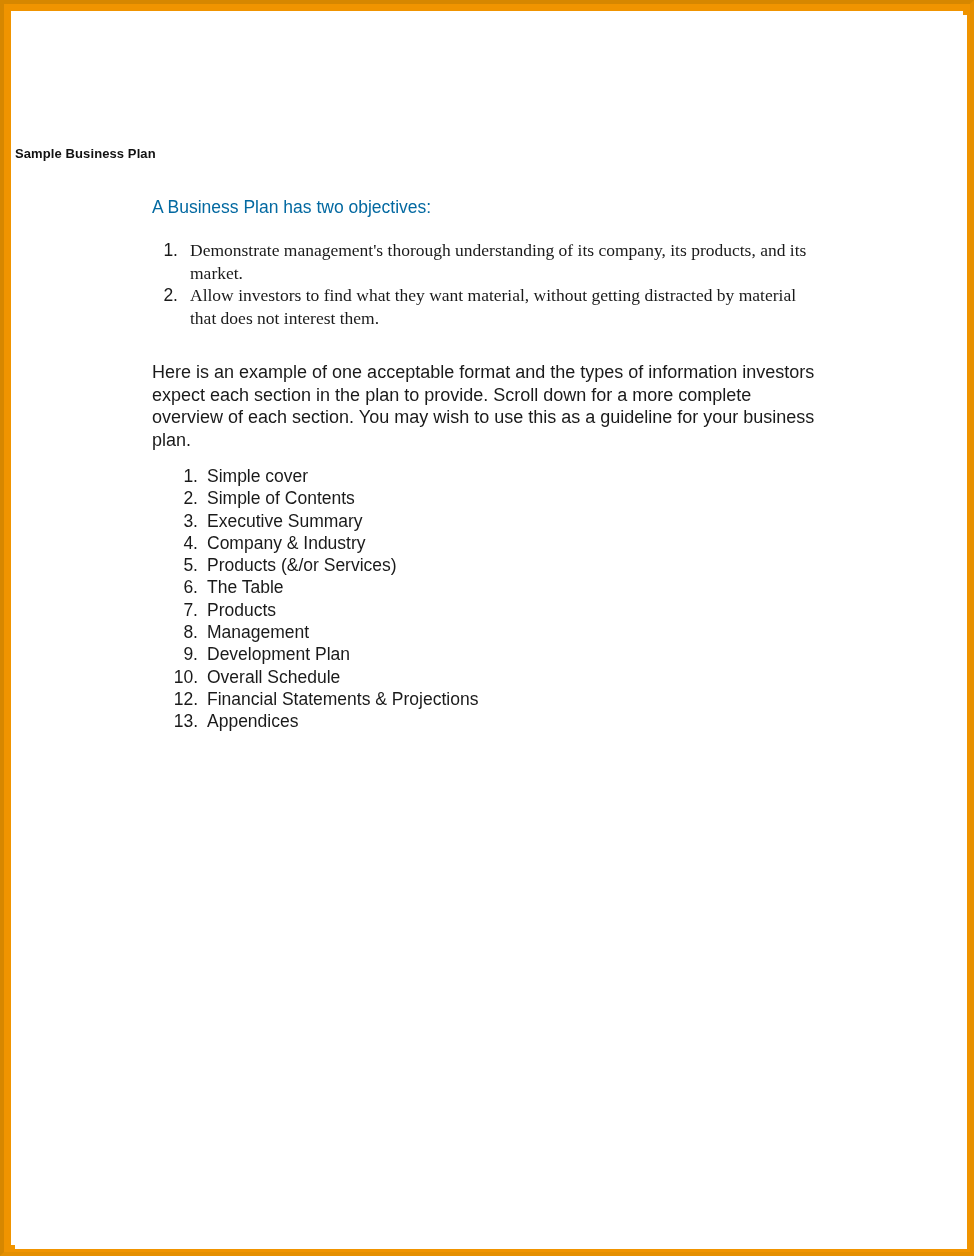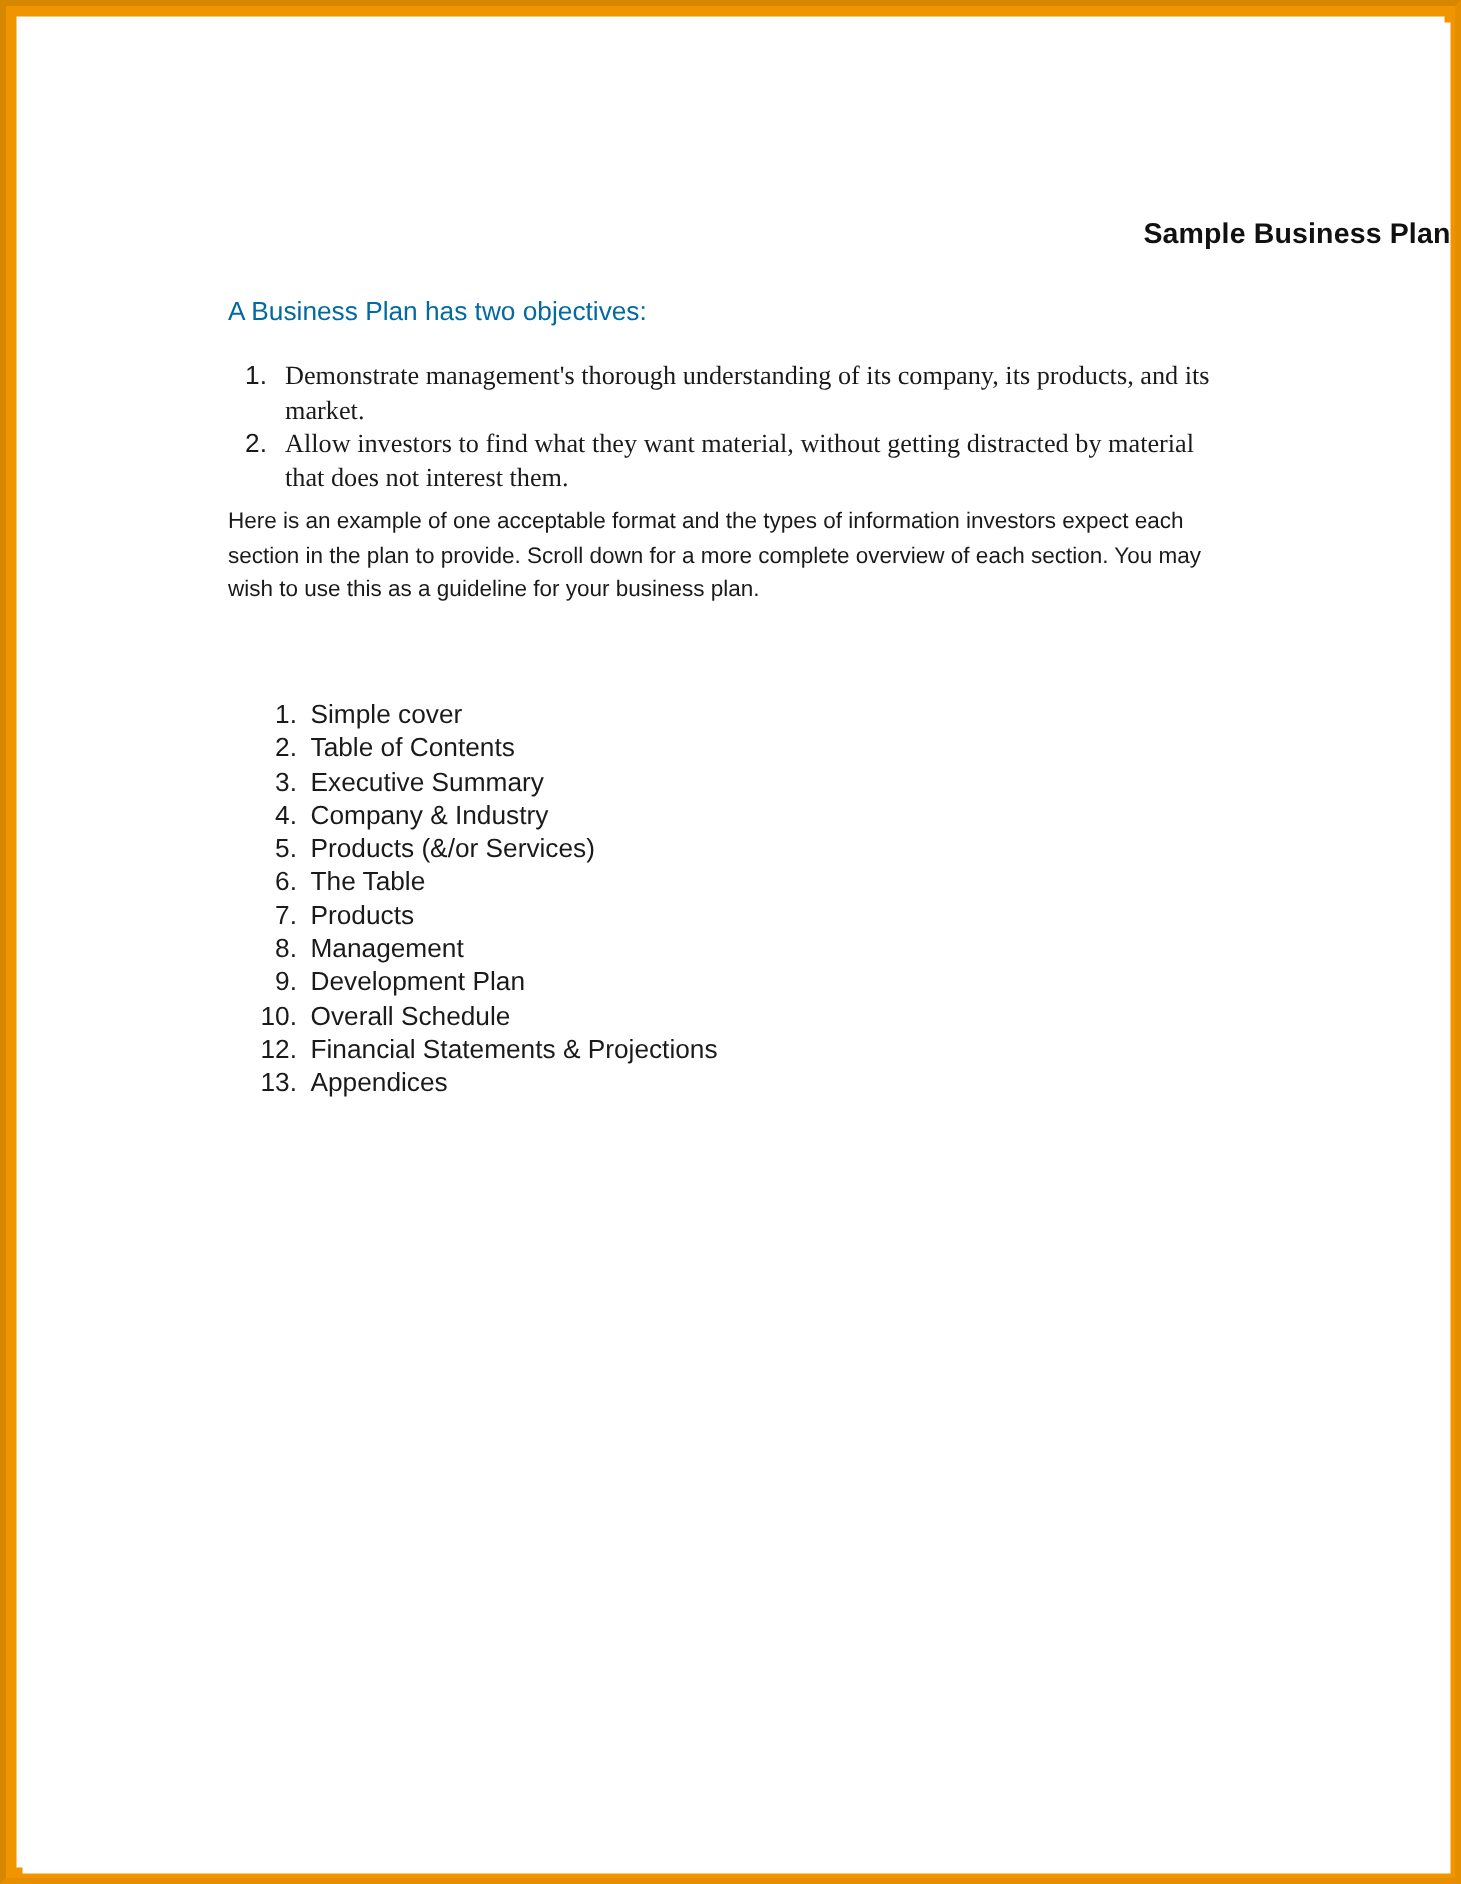--- a/index.html
+++ b/index.html
@@ -48,22 +48,22 @@
     height: 1234px;
     background: #ffffff;
     overflow: hidden;
   }
 
   .doc-title {
     position: absolute;
     left: 0;
     top: 131px;
     width: 952px;
-    text-align: right;
-    font-size: 19px;
+    text-align: left;
+    font-size: 13px;
     font-weight: bold;
     color: #111111;
     letter-spacing: 0.1px;
   }
 
   .intro-line {
     position: absolute;
     left: 137px;
     top: 182px;
     font-size: 17.5px;
@@ -96,23 +96,23 @@
   .obj-text {
     flex: 1 1 auto;
     max-width: 635px;
     font-family: Liberation Serif, serif;
   }
 
   
   .body-para {
     position: absolute;
     left: 137px;
-    top: 322px;
+    top: 346px;
     width: 670px;
-    font-size: 15px;
+    font-size: 18px;
     line-height: 22.5px;
     color: #1a1a1a;
   }
 
   
   .sections {
     position: absolute;
     left: 152px;
     top: 450px;
     width: 500px;
@@ -161,21 +161,21 @@
 
     <div class="body-para">Here is an example of one acceptable format and the types of information investors expect each section in the plan to provide. Scroll down for a more complete overview of each section. You may wish to use this as a guideline for your business plan.</div>
 
     <div class="sections">
       <div class="sec-item">
         <span class="sec-num">1.</span>
         <span class="sec-text">Simple cover</span>
       </div>
       <div class="sec-item">
         <span class="sec-num">2.</span>
-        <span class="sec-text">Table of Contents</span>
+        <span class="sec-text">Simple of Contents</span>
       </div>
       <div class="sec-item">
         <span class="sec-num">3.</span>
         <span class="sec-text">Executive Summary</span>
       </div>
       <div class="sec-item">
         <span class="sec-num">4.</span>
         <span class="sec-text">Company &amp; Industry</span>
       </div>
       <div class="sec-item">

